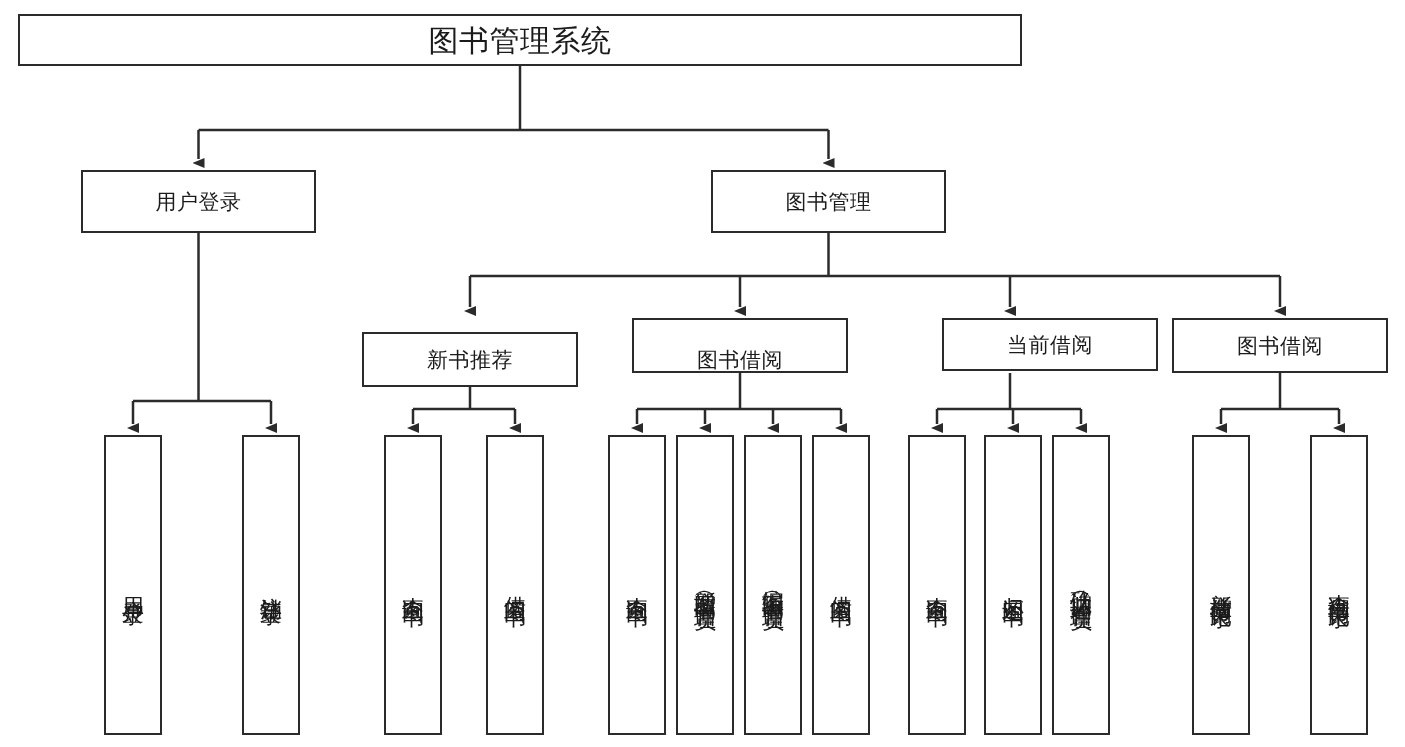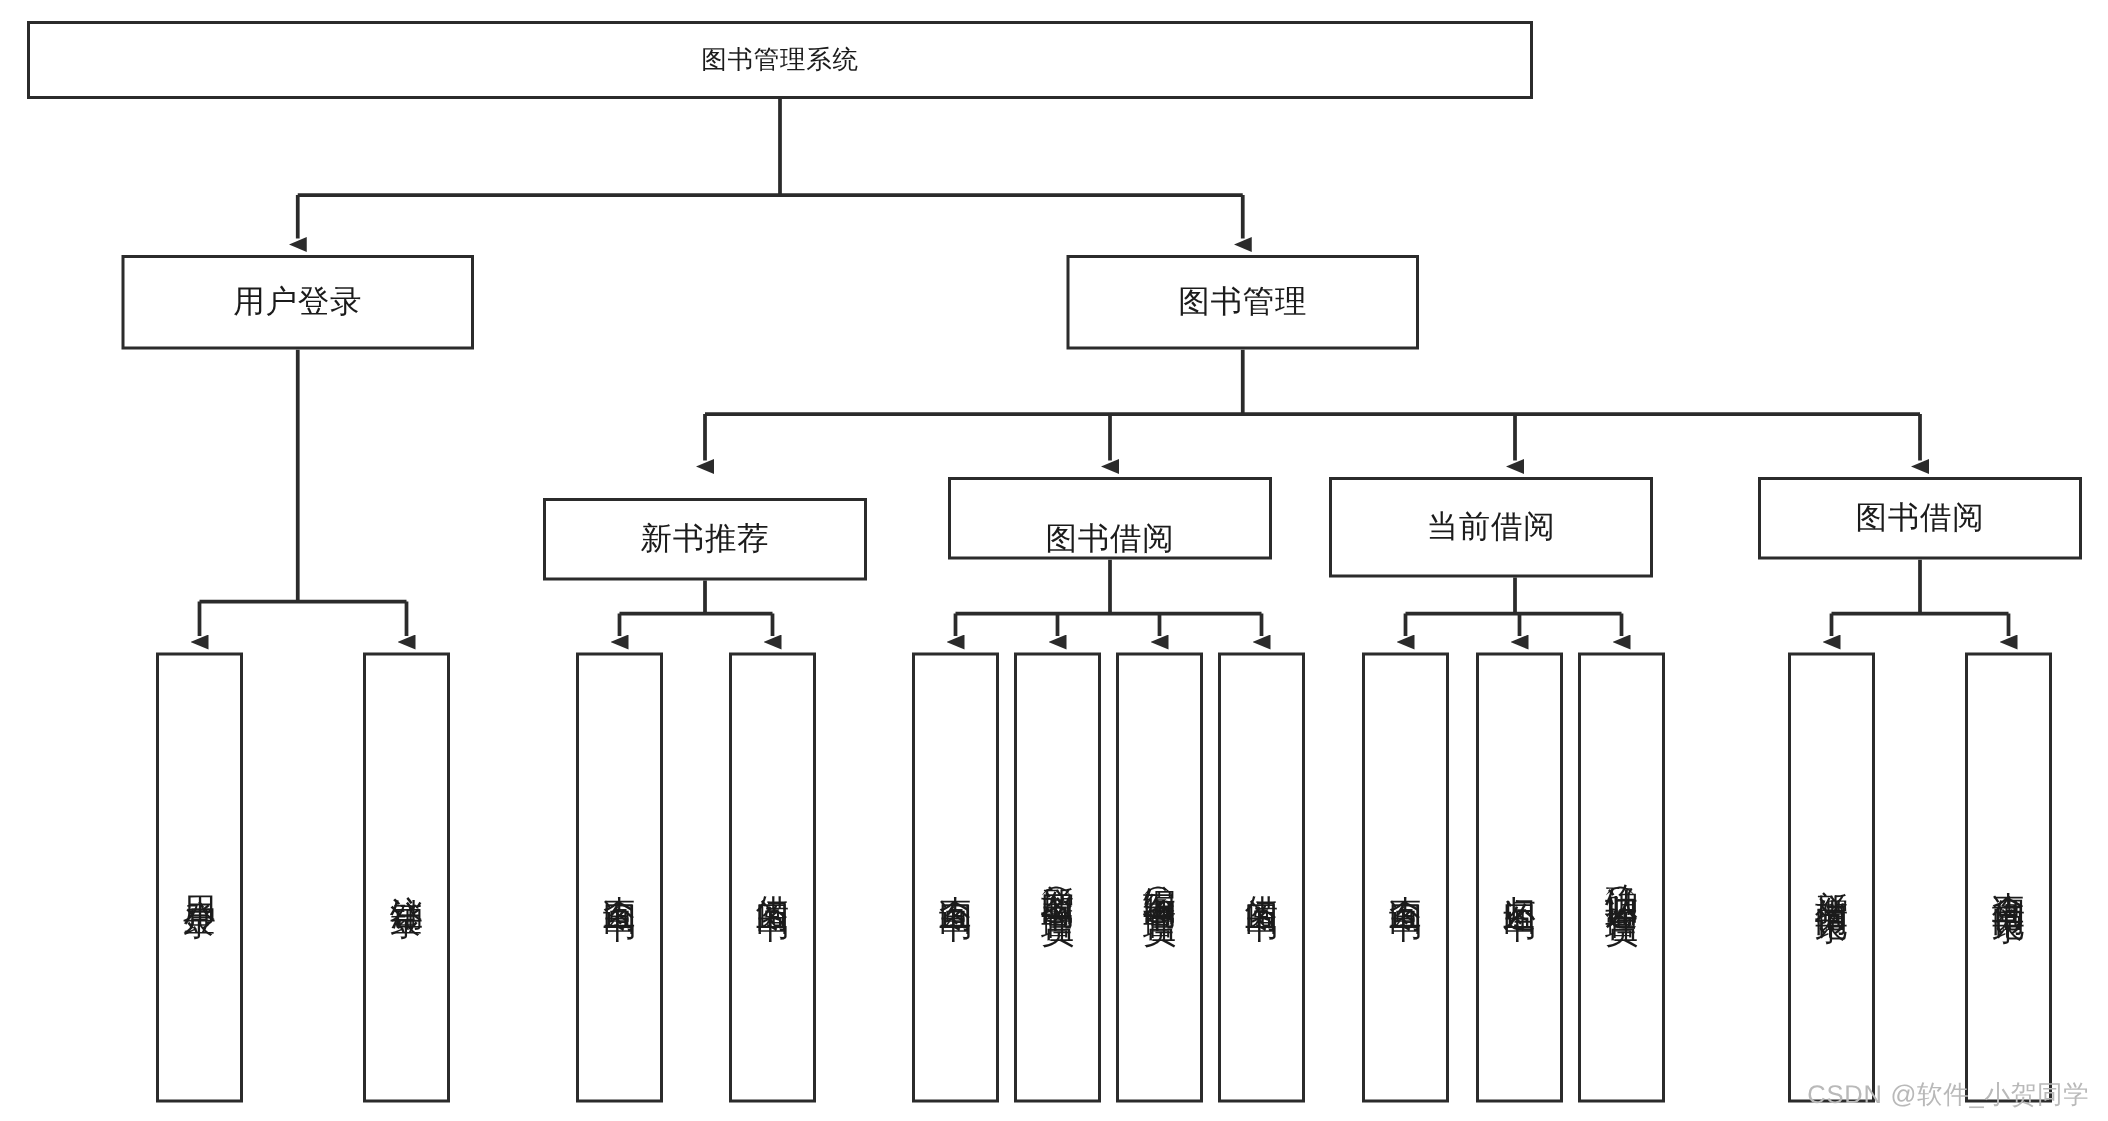--- a/index.html
+++ b/index.html
@@ -48,21 +48,21 @@
   }
   .node.vert .label {
     writing-mode: vertical-rl;
     text-orientation: upright;
     font-size: 22px;
     letter-spacing: 3px;
     line-height: 1.0;
     white-space: nowrap;
     text-align: center;
   }
-  .node.root .label { font-size: 17px; font-family: Liberation Serif, serif; }
+  .node.root .label { font-size: 30px; font-family: Liberation Serif, serif; }
   .watermark {
     position: absolute;
     right: 12px;
     bottom: 6px;
     font-size: 17px;
     color: #b9b9b9;
     letter-spacing: 0.5px;
     white-space: nowrap;
     pointer-events: none;
   }
@@ -124,21 +124,21 @@
       </div>
       <div class="node horiz" style="left: 711px; top: 170px; width: 235px; height: 63px;">
         <span class="label">图书管理</span>
       </div>
       <div class="node horiz" style="left: 362px; top: 332px; width: 216px; height: 55px;">
         <span class="label">新书推荐</span>
       </div>
       <div class="node horiz" style="left: 632px; top: 318px; width: 216px; height: 55px; align-items: flex-end;">
         <span class="label">图书借阅</span>
       </div>
-      <div class="node horiz" style="left: 886px; top: 318px; width: 216px; height: 67px;">
+      <div class="node horiz" style="left: 942px; top: 318px; width: 216px; height: 53px;">
         <span class="label">当前借阅</span>
       </div>
       <div class="node horiz" style="left: 1172px; top: 318px; width: 216px; height: 55px;">
         <span class="label">图书借阅</span>
       </div>
       <div class="node vert" style="left: 104px; top: 435px; width: 58px; height: 300px;">
         <span class="label">用户登录</span>
       </div>
       <div class="node vert" style="left: 242px; top: 435px; width: 58px; height: 300px;">
         <span class="label">注销登录</span>
@@ -171,14 +171,13 @@
         <span class="label">确认归还（管理员）</span>
       </div>
       <div class="node vert" style="left: 1192px; top: 435px; width: 58px; height: 300px;">
         <span class="label">新增借阅记录</span>
       </div>
       <div class="node vert" style="left: 1310px; top: 435px; width: 58px; height: 300px;">
         <span class="label">查询借阅记录</span>
       </div>
     </div>
 
-  <div class="watermark">CSDN @软件_小贺同学</div>
 </div>
 
 </body></html>

